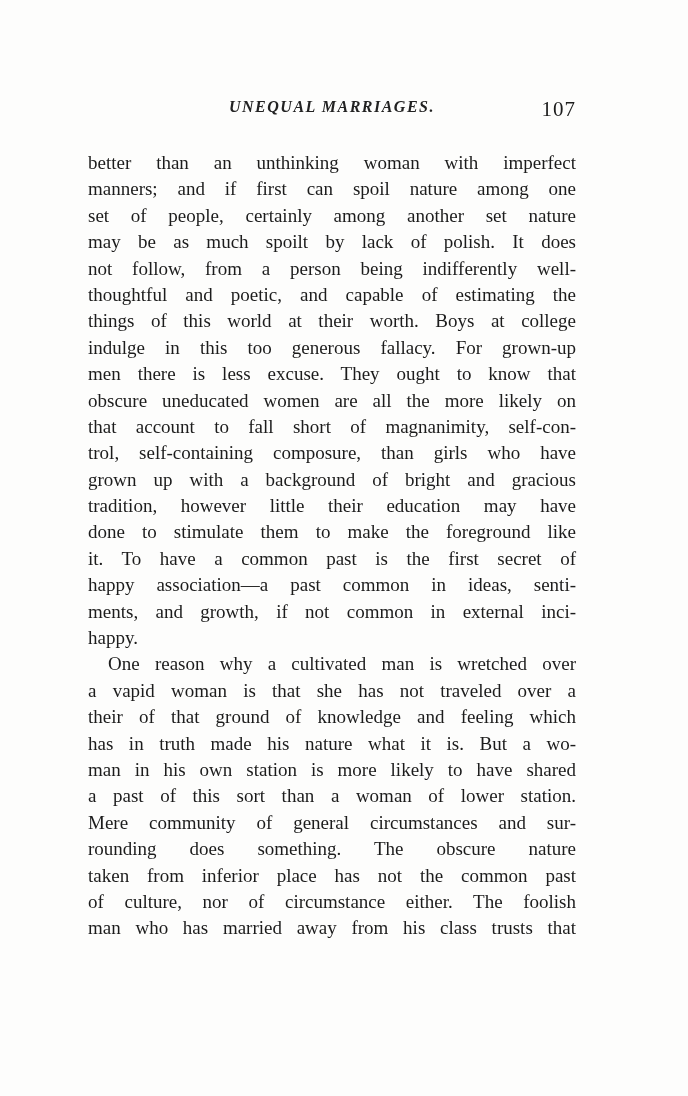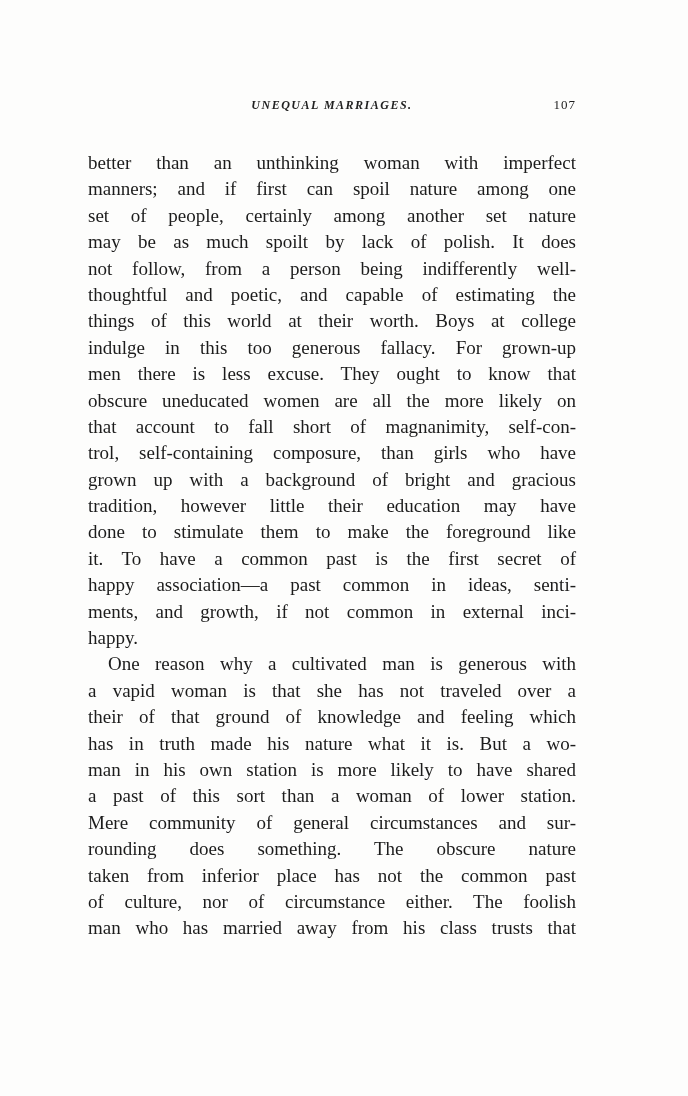--- a/index.html
+++ b/index.html
@@ -21,29 +21,29 @@
     top: 98px;
     left: 88px;
     width: 488px;
     height: 24px;
   }
   .running-title {
     display: block;
     text-align: center;
     font-style: italic;
     font-weight: bold;
-    font-size: 12px;
+    font-size: 16px;
     letter-spacing: 1.5px;
     color: #222;
   }
   .page-number {
     position: absolute;
     right: 0;
     top: -1px;
-    font-size: 13px;
+    font-size: 21px;
     font-weight: normal;
     letter-spacing: 1px;
     color: #1c1c1c;
   }
   .page-body {
     position: absolute;
     top: 150px;
     left: 88px;
     width: 488px;
   }
@@ -95,21 +95,21 @@
       <div class="line">grown up with a background of bright and gracious</div>
       <div class="line">tradition, however little their education may have</div>
       <div class="line">done to stimulate them to make the foreground like</div>
       <div class="line">it.  To have a common past is the first secret of</div>
       <div class="line">happy association—a past common in ideas, senti-</div>
       <div class="line">ments, and growth, if not common in external inci-</div>
       <div class="line last">happy.</div>
     </div>
 
     <div class="para">
-      <div class="line indent">One reason why a cultivated man is generous with</div>
+      <div class="line indent">One reason why a cultivated man is wretched over</div>
       <div class="line">a vapid woman is that she has not traveled over a</div>
       <div class="line">their of that ground of knowledge and feeling which</div>
       <div class="line">has in truth made his nature what it is.  But a wo-</div>
       <div class="line">man in his own station is more likely to have shared</div>
       <div class="line">a past of this sort than a woman of lower station.</div>
       <div class="line">Mere community of general circumstances and sur-</div>
       <div class="line">rounding does something.   The obscure nature</div>
       <div class="line">taken from inferior place has not the common past</div>
       <div class="line">of culture, nor of circumstance either.  The foolish</div>
       <div class="line">man who has married away from his class trusts that</div>

